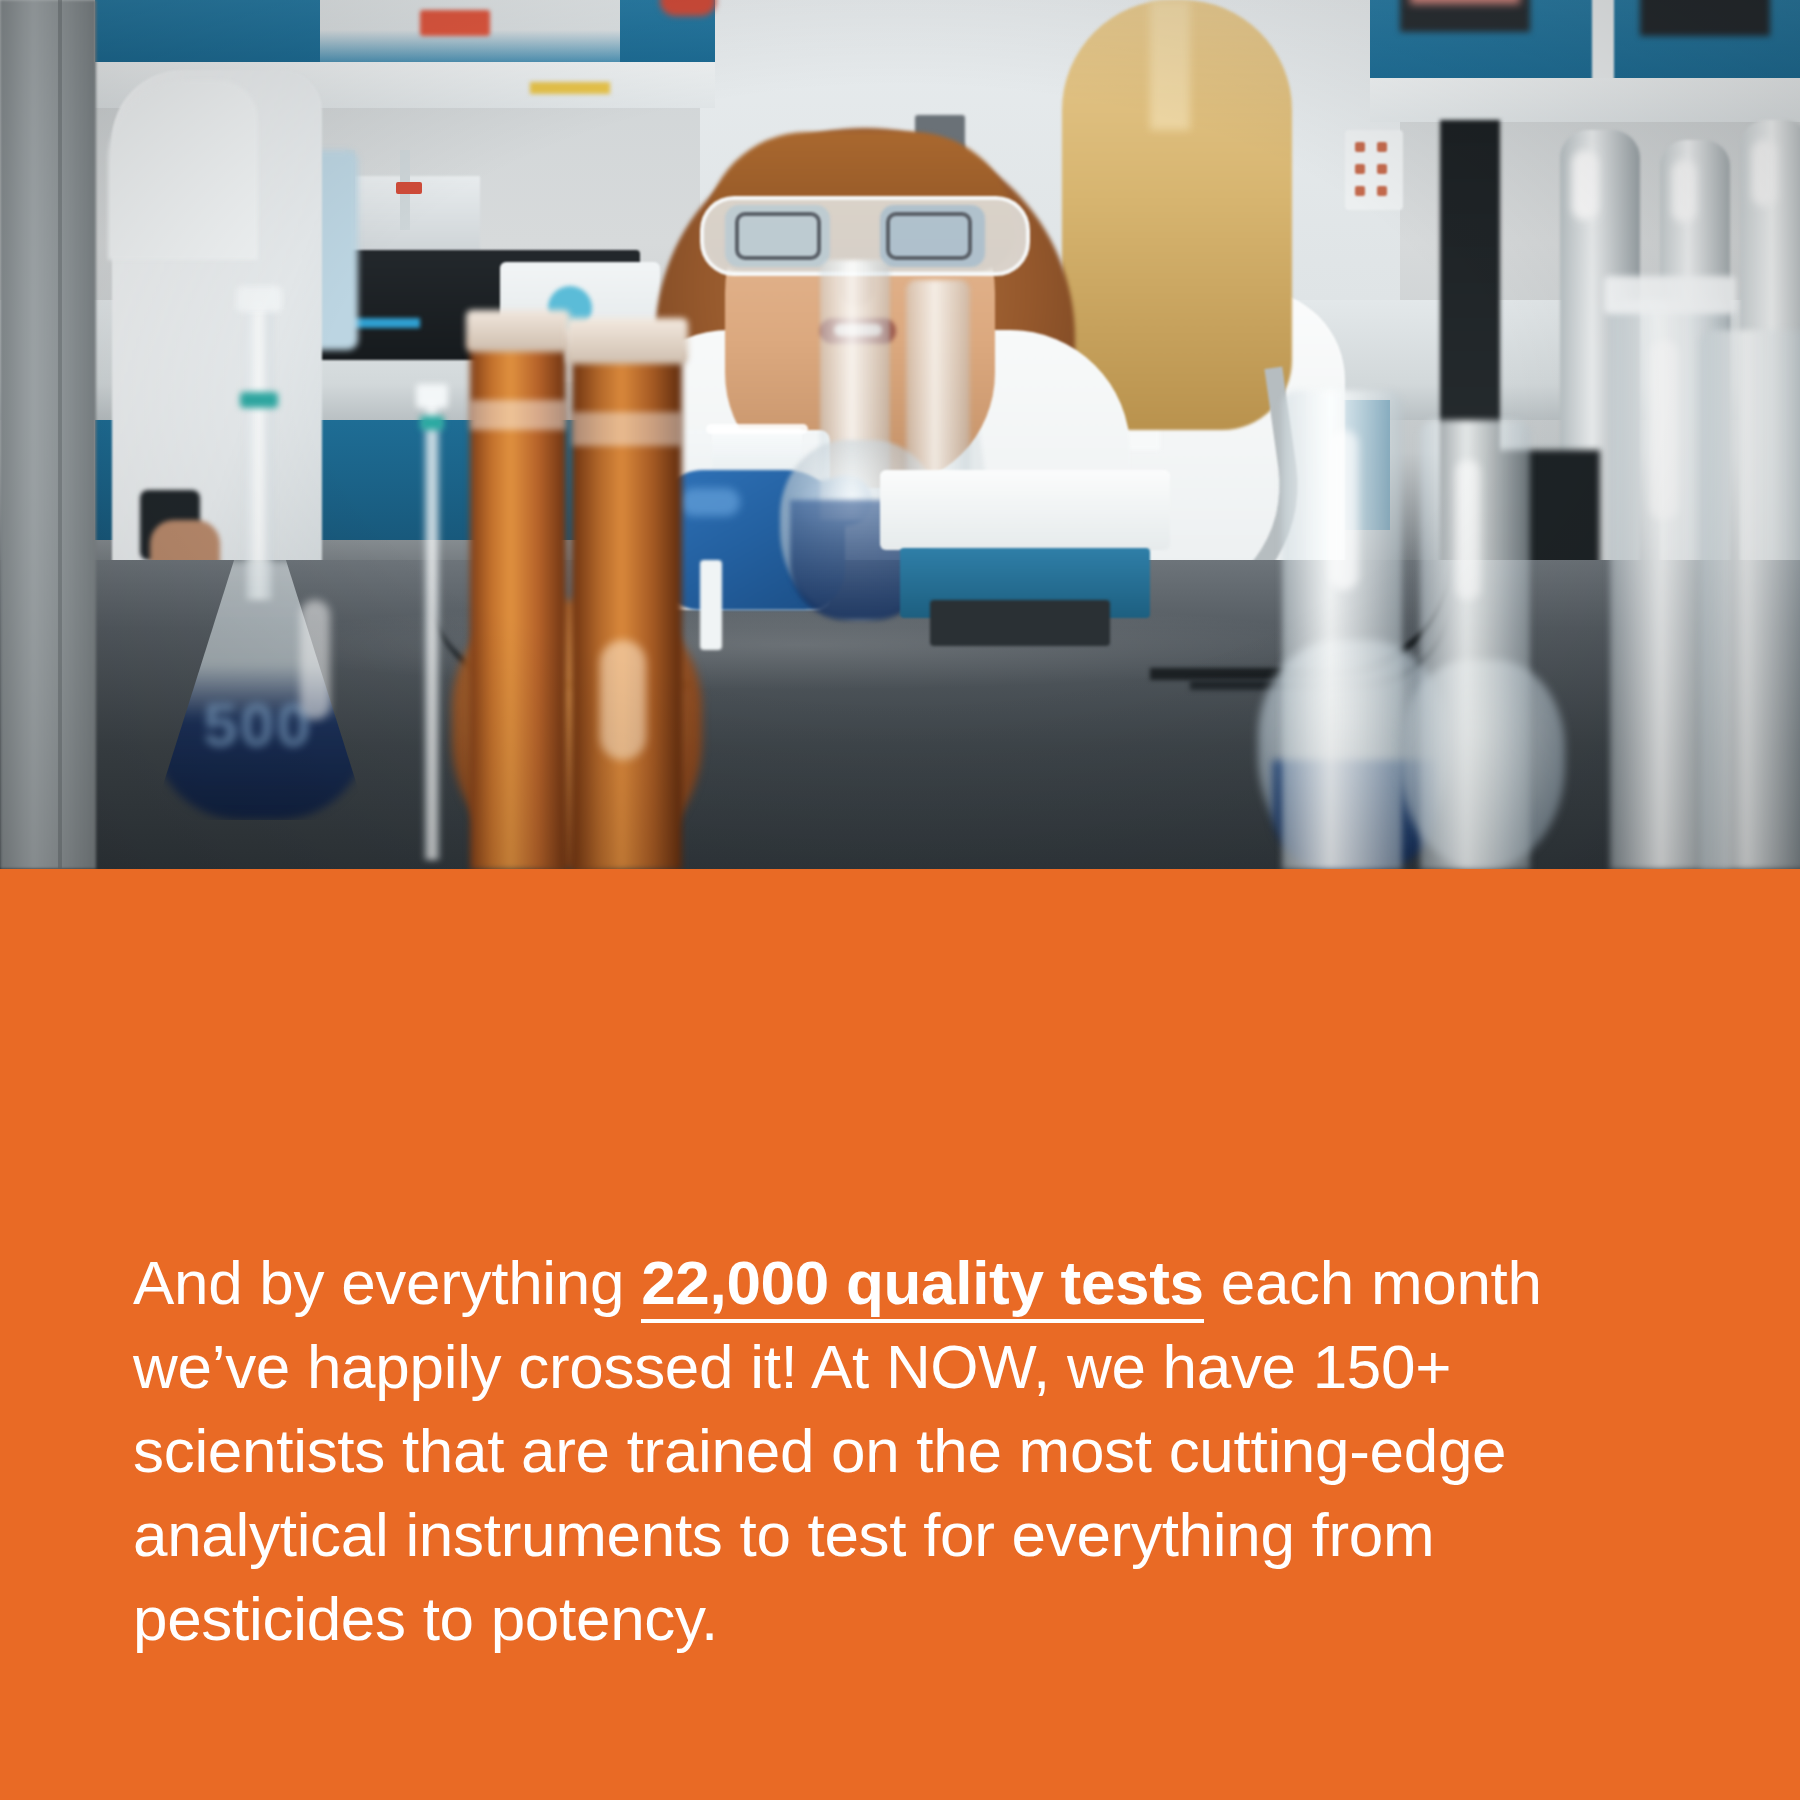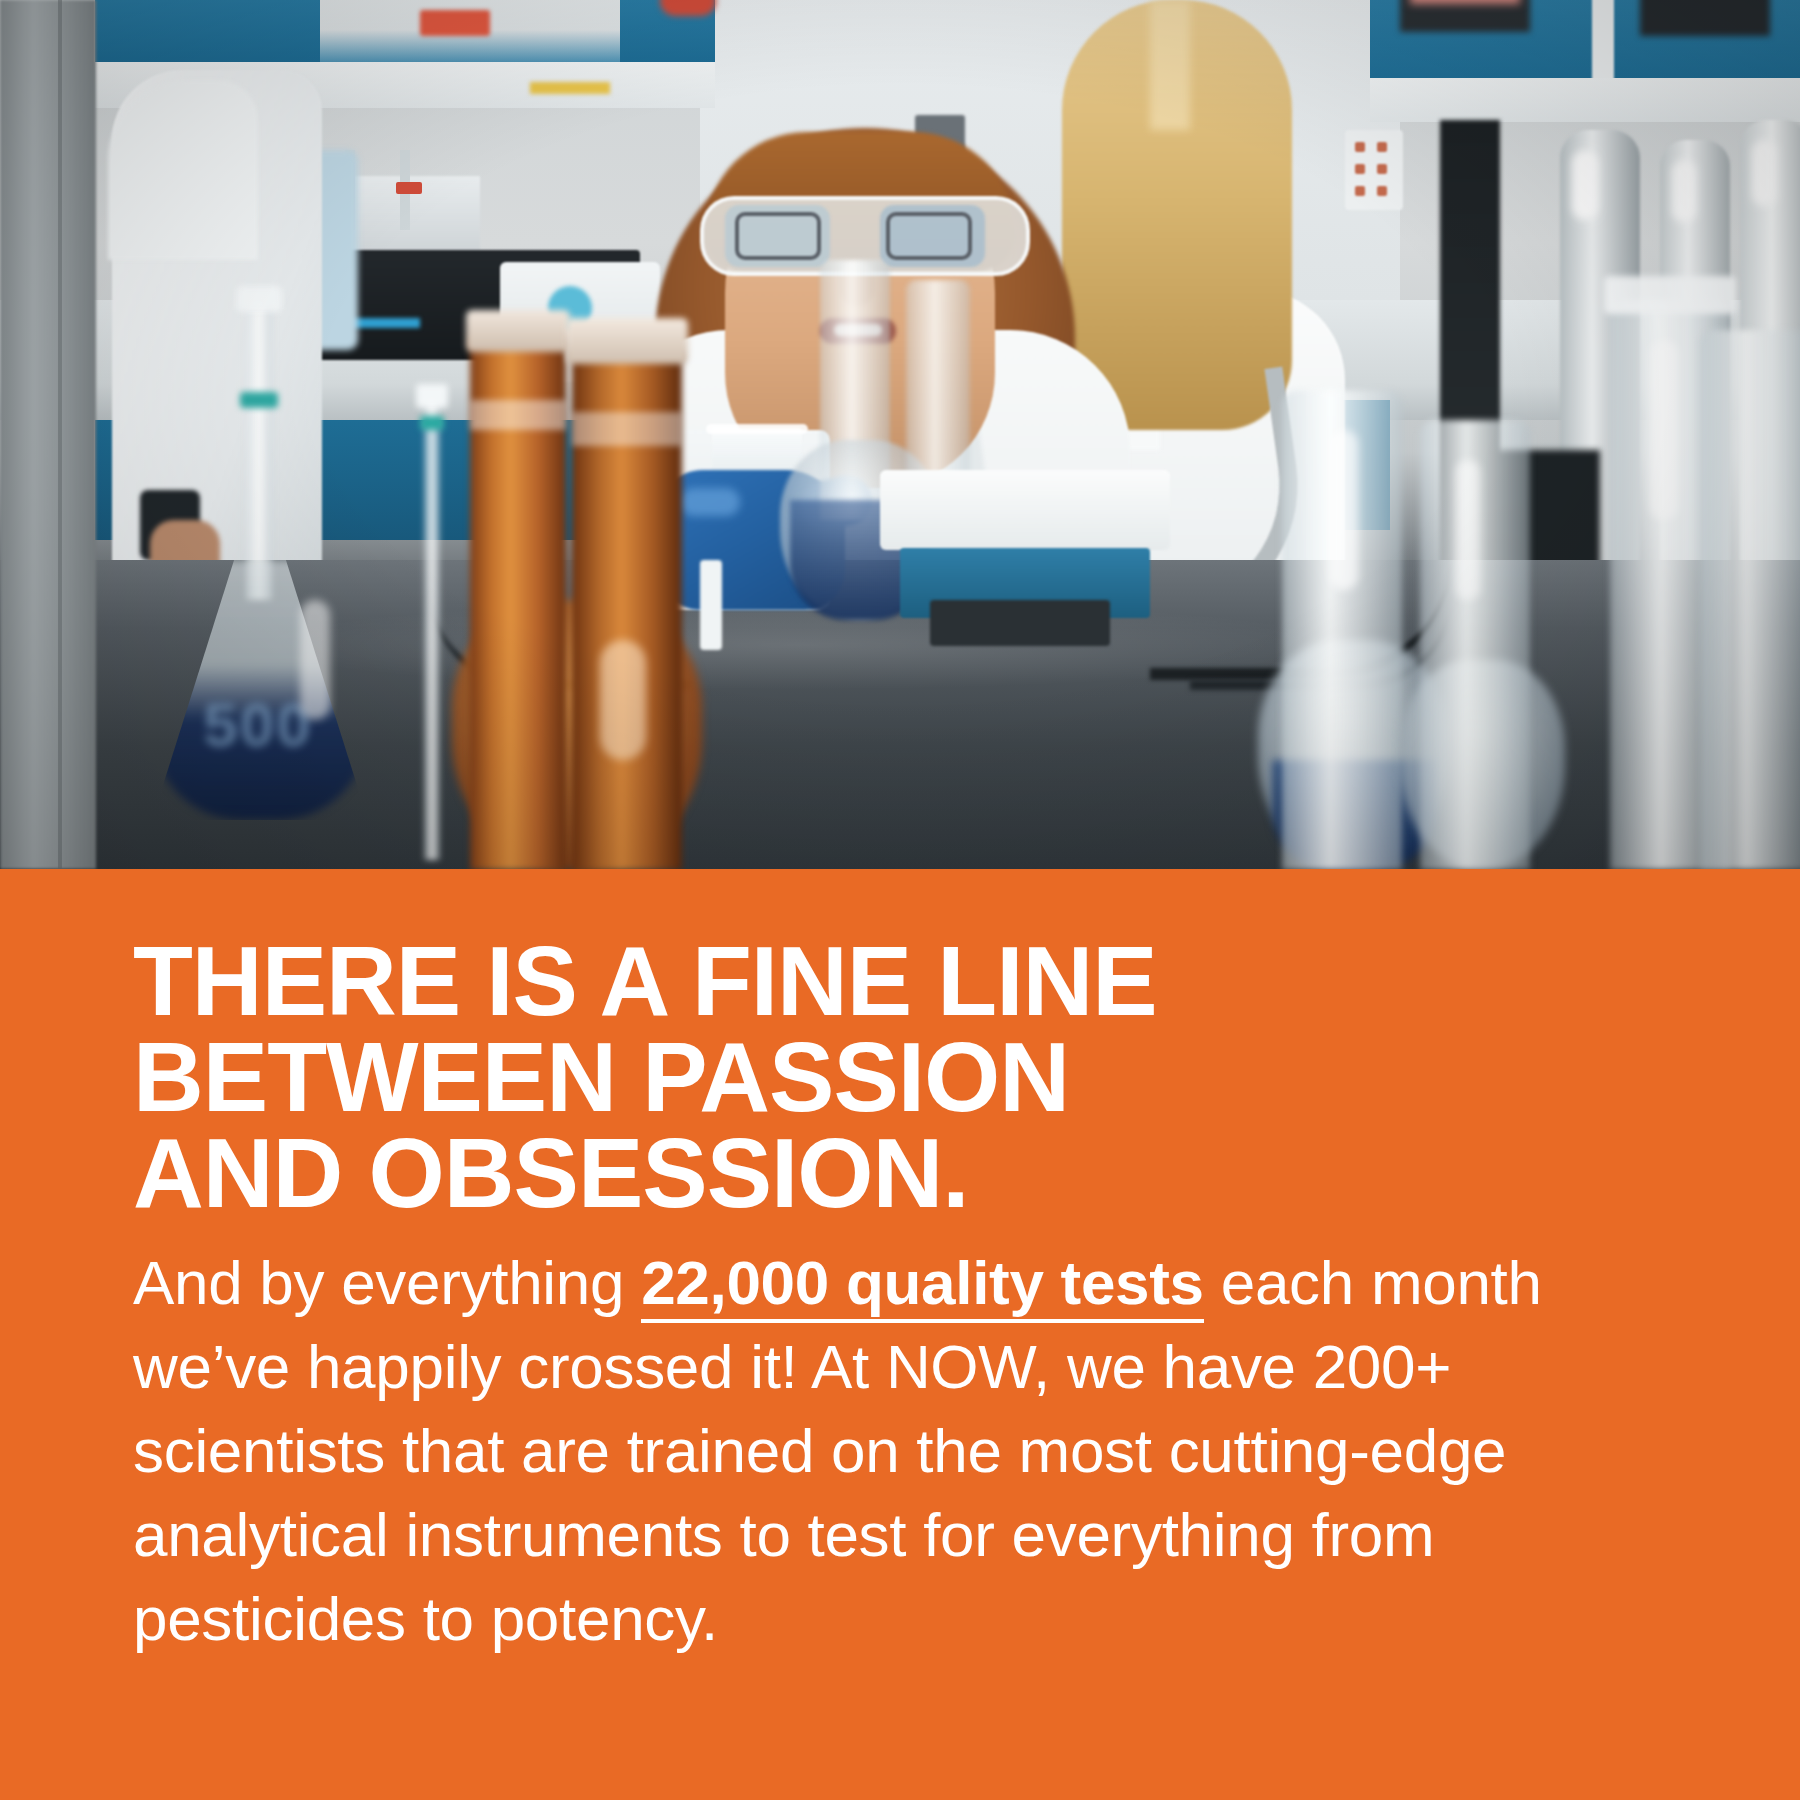--- a/index.html
+++ b/index.html
@@ -494,22 +494,17 @@
     <div class="layer fg2 rg-hi-c"></div>
 
     <div class="layer pillar"></div>
     <div class="layer pillar-line"></div>
 
     <div class="layer vignette"></div>
   </div>
 
   <div id="panel">
 
-    <h1 id="headline">
-      <span class="hl-line">THERE IS A FINE LINE</span>
-      <span class="hl-line">BETWEEN PASSION</span>
-      <span class="hl-line">AND OBSESSION.</span>
-    </h1>
-
-    <p id="body"><span>And by everything </span><b>22,000 quality tests</b><span> each month we’ve happily crossed it! At NOW, we have 200+ scientists that are trained on the most cutting-edge analytical instruments to test for everything from pesticides to potency.</span></p>
+
+    <p id="body"><span>And by everything </span><b>22,000 quality tests</b><span> each month we’ve happily crossed it! At NOW, we have 150+ scientists that are trained on the most cutting-edge analytical instruments to test for everything from pesticides to potency.</span></p>
 
   </div>
 </div>
 
 </body></html>

